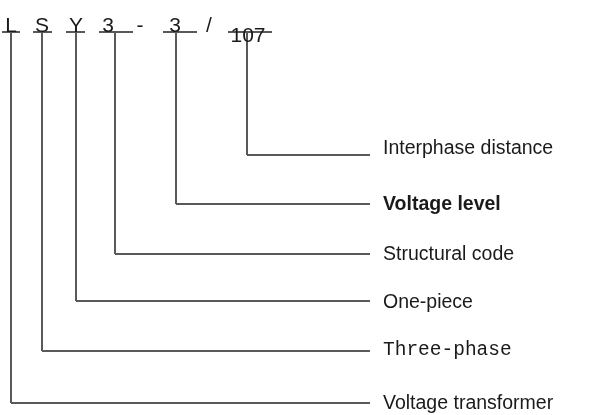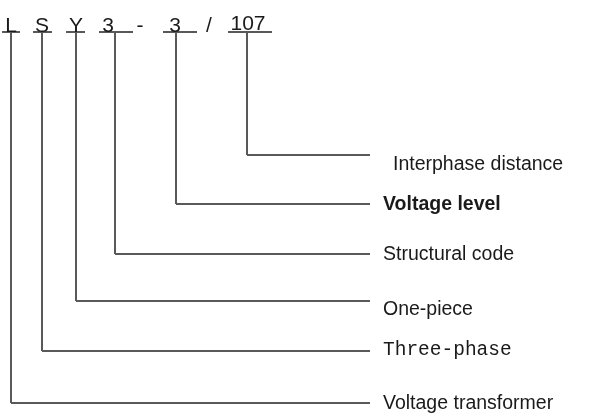--- a/index.html
+++ b/index.html
@@ -76,24 +76,24 @@
   </svg>
 
   <div id="code-chars">
       <div class="code-char" style="left: 11px; top: 14px;">L</div>
       <div class="code-char" style="left: 42px; top: 14px;">S</div>
       <div class="code-char" style="left: 76px; top: 14px;">Y</div>
       <div class="code-char" style="left: 108px; top: 14px;">3</div>
       <div class="code-char" style="left: 140px; top: 14px;">-</div>
       <div class="code-char" style="left: 175px; top: 14px;">3</div>
       <div class="code-char" style="left: 209px; top: 14px;">/</div>
-      <div class="code-char" style="left: 248px; top: 12px;">107</div>
+      <div class="code-char" style="left: 248px; top: 24px;">107</div>
     </div>
   <div id="labels">
-      <div class="leader-label" style="left: 383px; top: 164px; margin-left: 10px;">Interphase distance</div>
+      <div class="leader-label" style="left: 383px; top: 148px;">Interphase distance</div>
       <div class="leader-label" style="left: 383px; top: 204px; font-weight: bold;">Voltage level</div>
       <div class="leader-label" style="left: 383px; top: 254px; text-align: right;">Structural code</div>
-      <div class="leader-label" style="left: 383px; top: 309px;">One-piece</div>
+      <div class="leader-label" style="left: 383px; top: 302px;">One-piece</div>
       <div class="leader-label" style="left: 383px; top: 351px; font-family: Liberation Mono, monospace;">Three-phase</div>
       <div class="leader-label" style="left: 383px; top: 403px;">Voltage transformer</div>
     </div>
 
 </div>
 
 </body></html>

